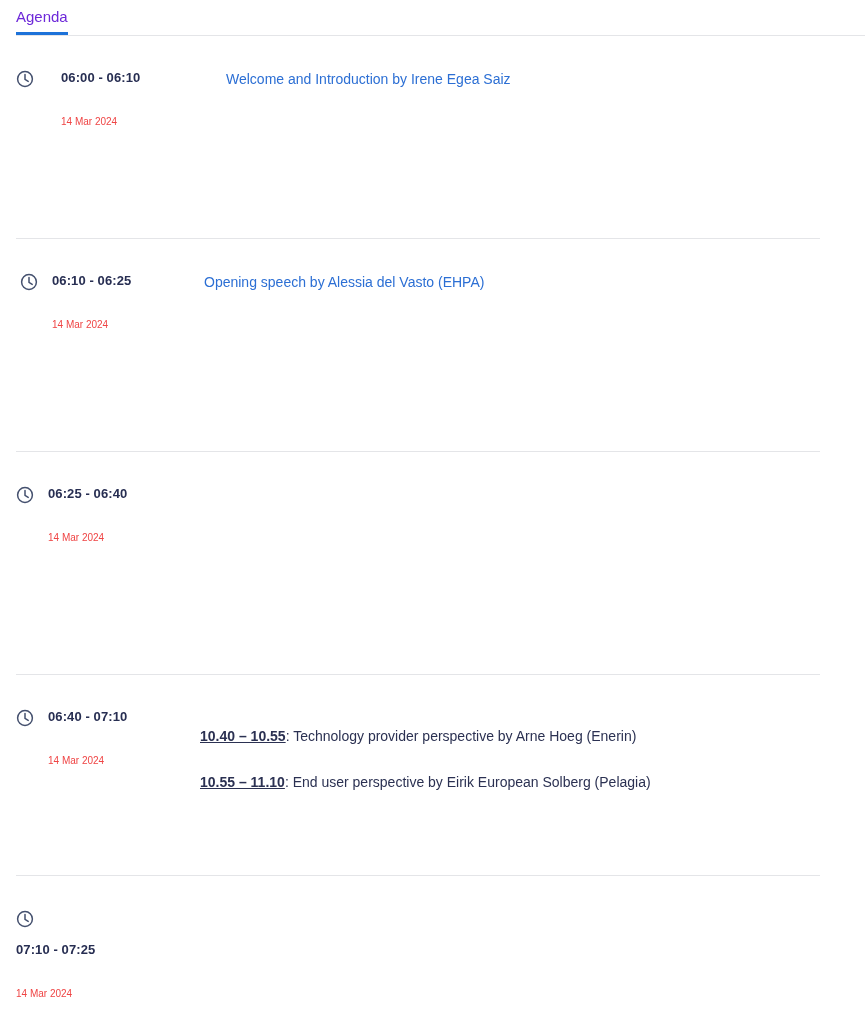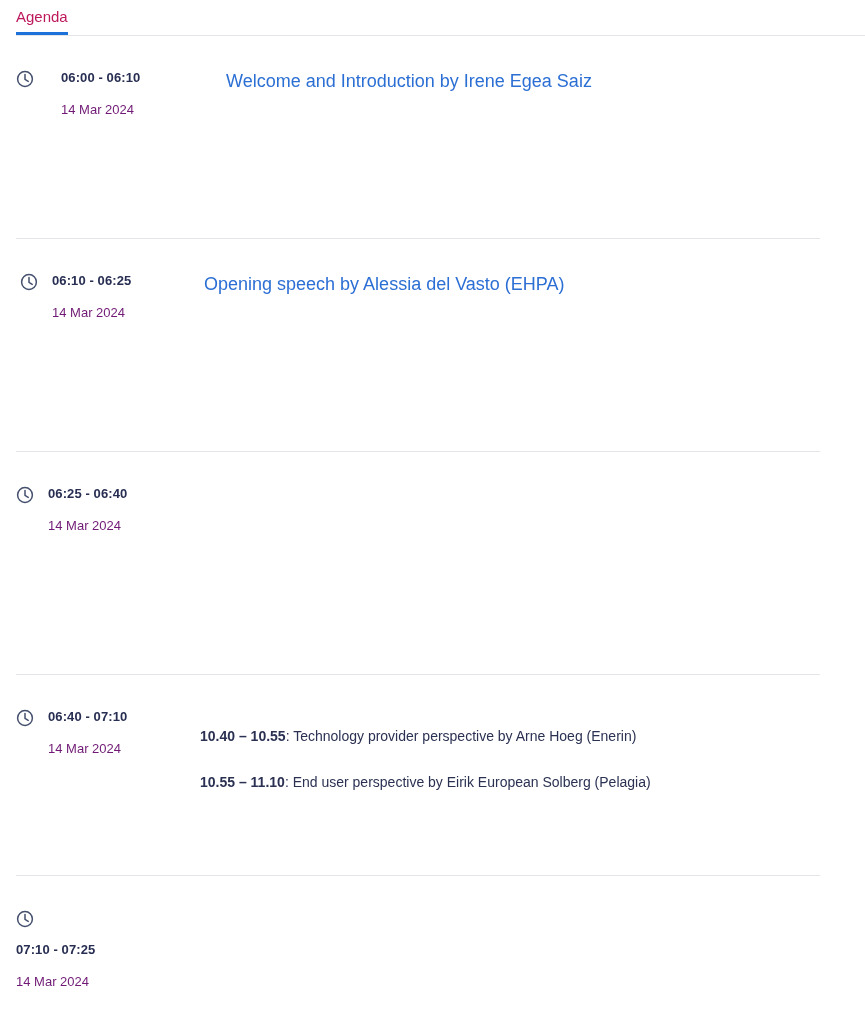--- a/index.html
+++ b/index.html
@@ -12,21 +12,21 @@
     overflow: hidden;
   }
   .page { padding: 0 0 0 16px; }
 
   
   .tabs { padding-top: 8px; }
   .tab {
     display: inline-block;
     font-size: 15px;
     font-weight: 400;
-    color: #be185d;
+    color: #6d28d9;
     padding-bottom: 7px;
     border-bottom: 3px solid #1d72d9;
     cursor: pointer;
   }
 
   .list-wrap { border-top: 1px solid #e4e5e8; margin-top: 0; }
 
   
   .agenda-item {
     display: flex;
@@ -47,43 +47,43 @@
   .clock-icon svg { display: block; }
 
   .time-col { width: 152px; flex: 0 0 152px; }
   .time {
     font-size: 13px;
     font-weight: 700;
     color: #272e52;
     letter-spacing: 0.1px;
   }
   .date {
-    font-size: 13px;
-    color: #701a75;
-    margin-top: 17px;
+    font-size: 10px;
+    color: #ef4444;
+    margin-top: 31px;
   }
 
   .content-col { flex: 1 1 auto; max-width: 616px; padding-right: 4px; }
   .title {
     display: inline-block;
-    font-size: 18px;
+    font-size: 14px;
     line-height: 1.5;
     color: #2c6fd4;
     text-decoration: none;
     cursor: pointer;
     margin-top: -2px;
   }
   .detail {
     font-size: 14px;
     line-height: 1.45;
     color: #2b3152;
     margin-top: 17px;
   }
   .detail + .detail { margin-top: 26px; }
-  .detail strong { font-weight: 700; }
+  .detail strong { font-weight: 700; text-decoration: underline; }
 </style>
 </head>
 <body>
 
 <div class="page">
 
   <div class="tabs">
     <div class="tab">
       <span>Agenda</span>
     </div>

